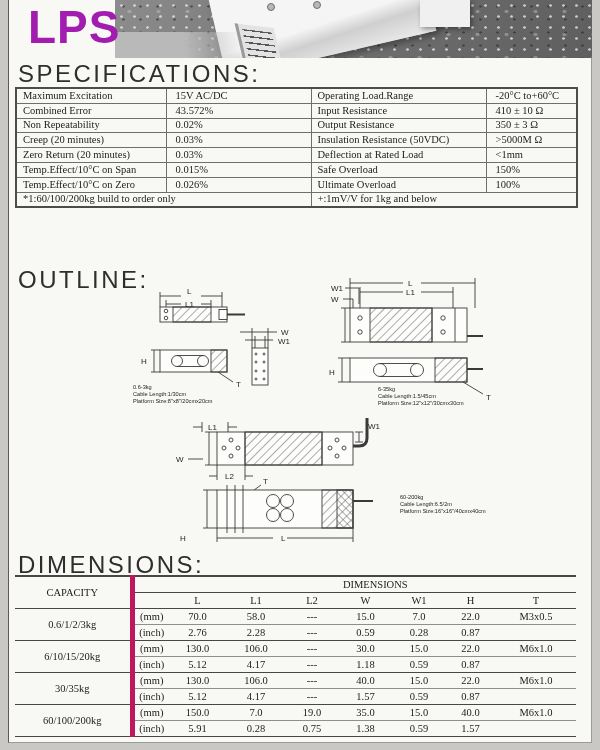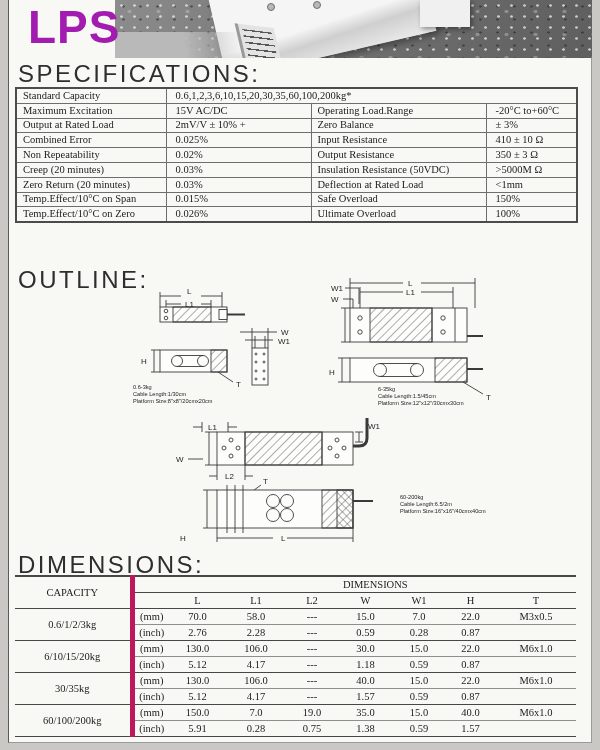--- a/index.html
+++ b/index.html
@@ -97,39 +97,29 @@
 <div class="sec-h h-spec">SPECIFICATIONS:</div>
 
 <table class="spec-table">
   <colgroup>
       <col style="width:150px">
       <col style="width:145px">
       <col style="width:175px">
       <col style="width:91px">
     </colgroup>
   <tbody>
-      <tr>
-    <td>Standard Capacity</td>
-    <td class="val" colspan="3">0.6,1,2,3,6,10,15,20,30,35,60,100,200kg*</td>
-  </tr>
   <tr>
         <td>Maximum Excitation</td>
         <td class="val">15V AC/DC</td>
         <td>Operating Load.Range</td>
         <td class="val">-20°C to+60°C</td>
       </tr>
   <tr>
-        <td>Output at Rated Load</td>
-        <td class="val">2mV/V ± 10% +</td>
-        <td>Zero Balance</td>
-        <td class="val">± 3%</td>
-      </tr>
-  <tr>
         <td>Combined Error</td>
-        <td class="val">0.025%</td>
+        <td class="val">43.572%</td>
         <td>Input Resistance</td>
         <td class="val">410 ± 10 Ω</td>
       </tr>
   <tr>
         <td>Non Repeatability</td>
         <td class="val">0.02%</td>
         <td>Output Resistance</td>
         <td class="val">350 ± 3 Ω</td>
       </tr>
   <tr>
@@ -149,20 +139,24 @@
         <td class="val">0.015%</td>
         <td>Safe Overload</td>
         <td class="val">150%</td>
       </tr>
   <tr>
         <td>Temp.Effect/10°C on Zero</td>
         <td class="val">0.026%</td>
         <td>Ultimate Overload</td>
         <td class="val">100%</td>
       </tr>
+  <tr>
+    <td colspan="2">*1:60/100/200kg build to order only</td>
+    <td colspan="2">+:1mV/V for 1kg and below</td>
+  </tr>
 </tbody>
   </table>
 
 <div class="sec-h h-outline">OUTLINE:</div>
 
 <svg class="outline-svg" width="575" height="298" viewBox="0 0 575 298">
   <defs>
     <pattern id="hatch" width="6" height="6" patternUnits="userSpaceOnUse" patternTransform="rotate(45)">
       <line x1="0" y1="0" x2="0" y2="6" stroke="#5a5a5a" stroke-width="1"></line>
     </pattern>

